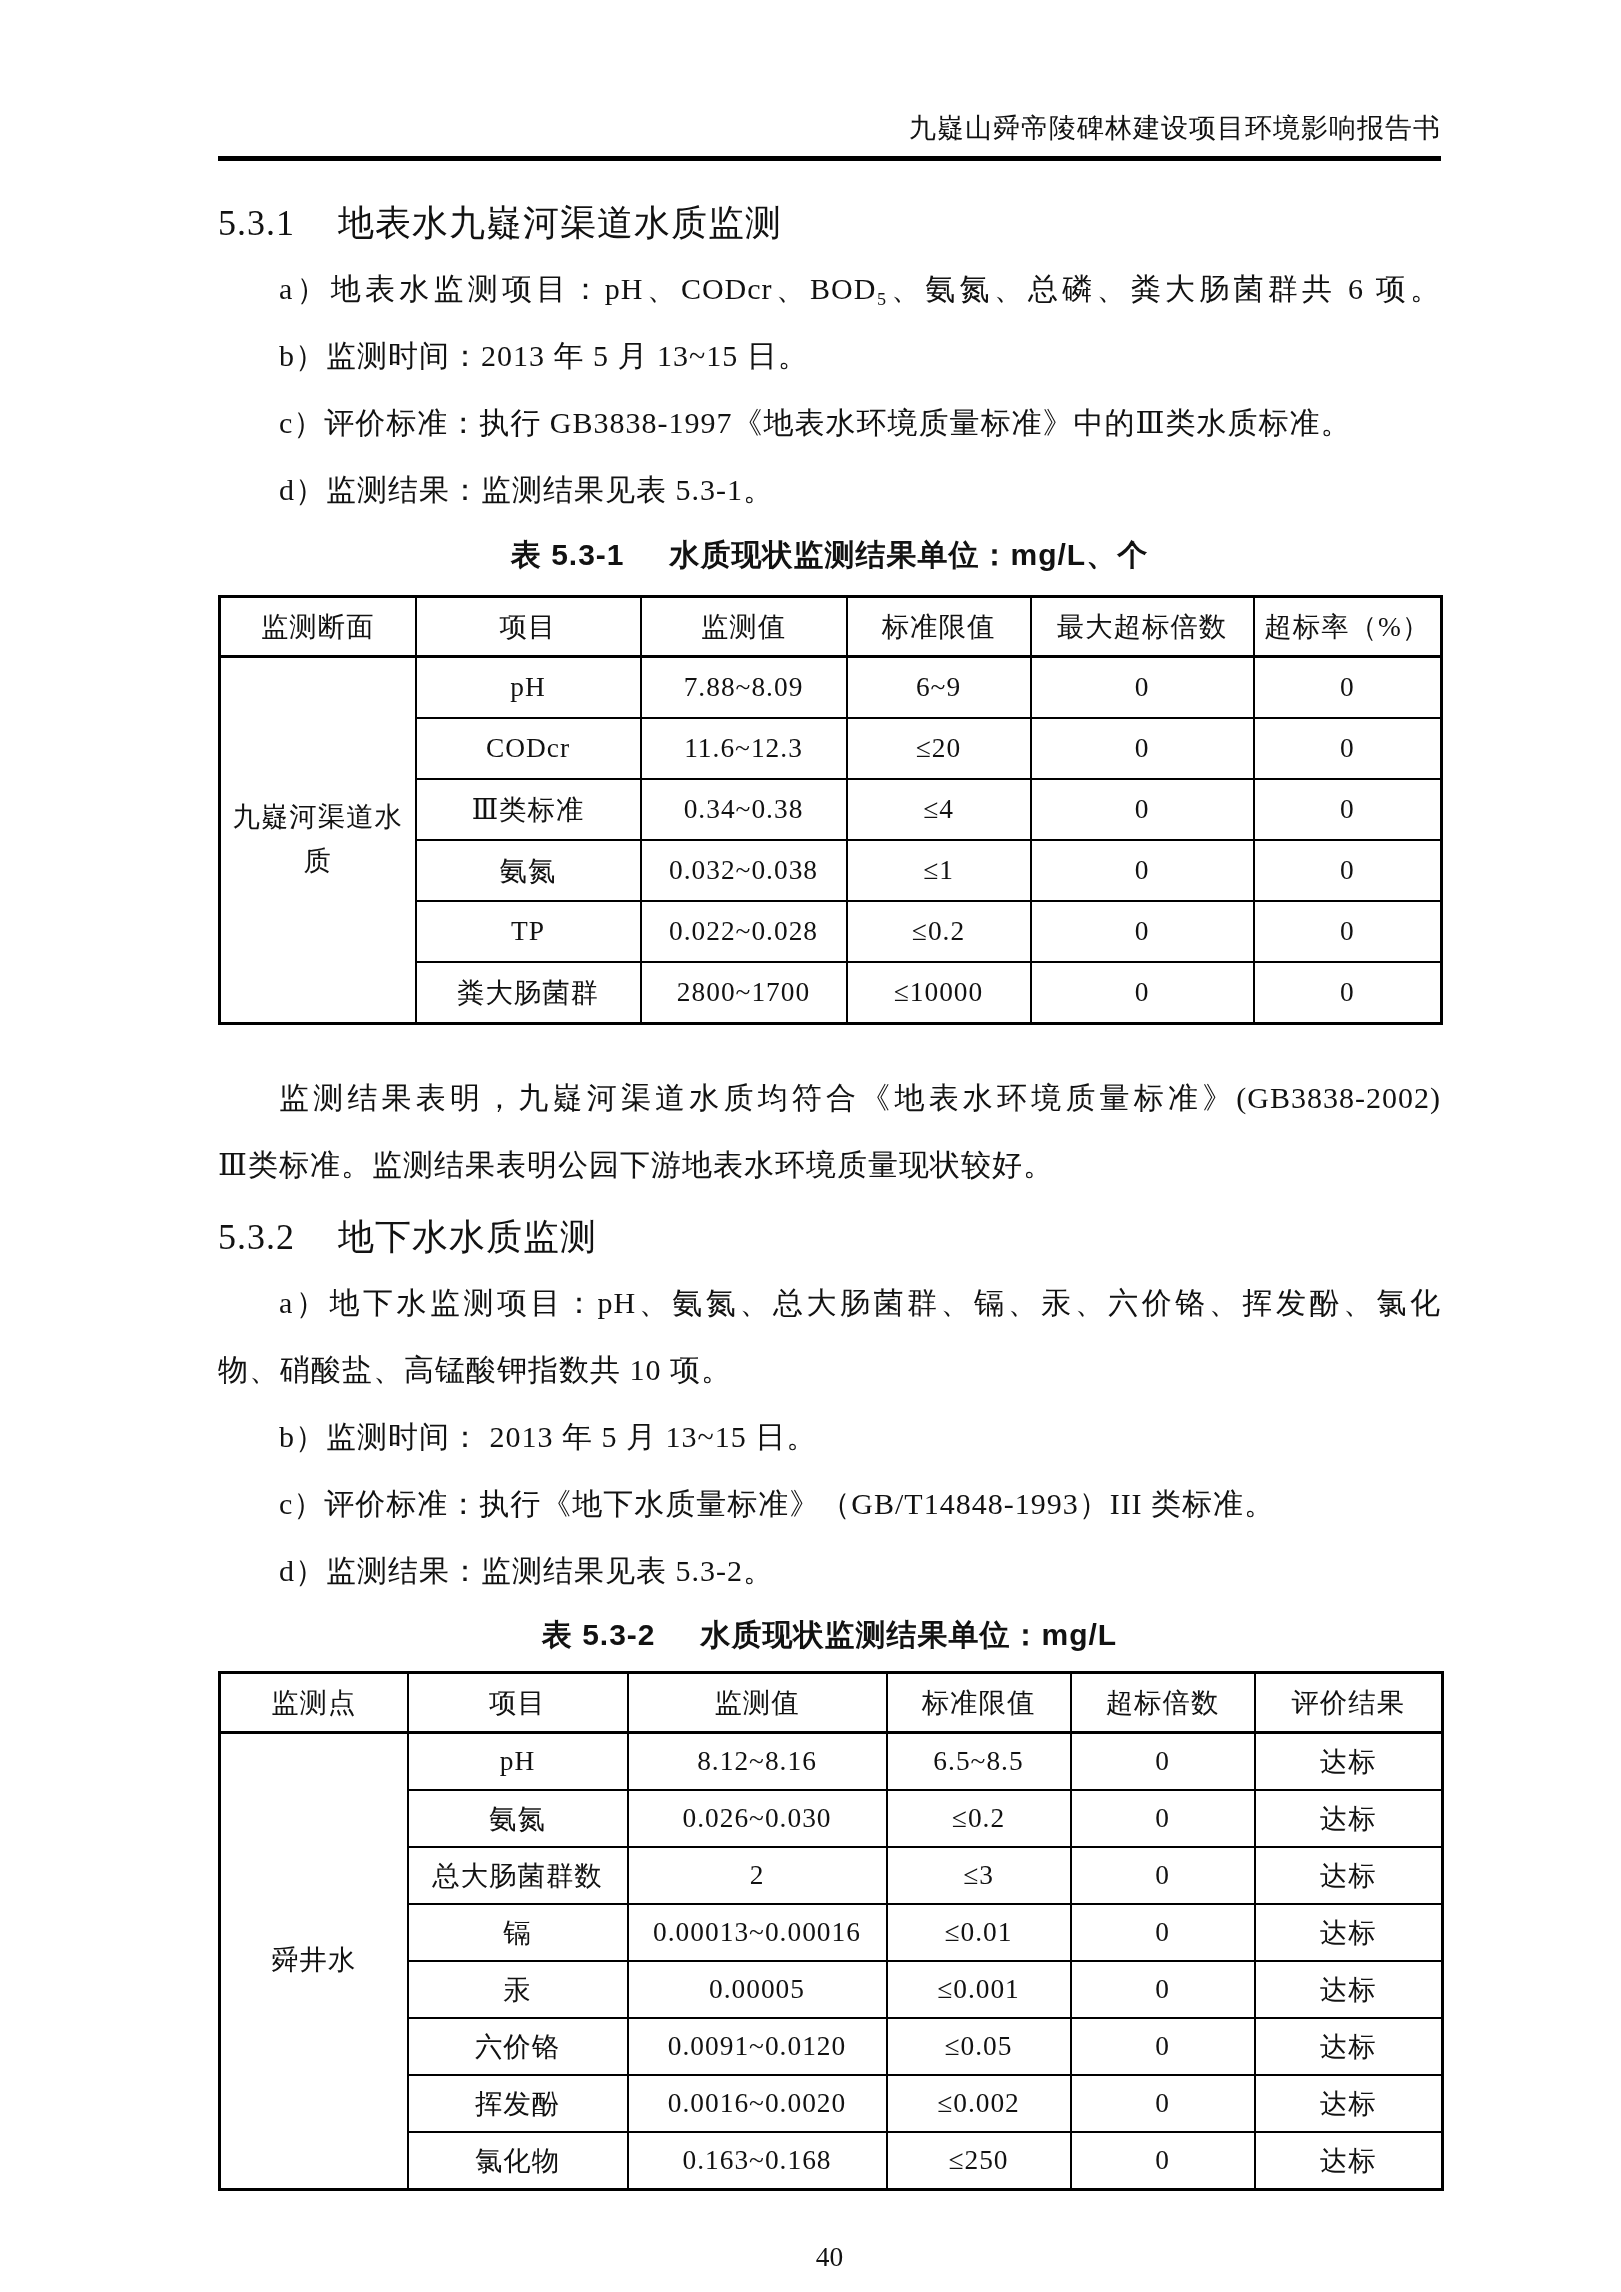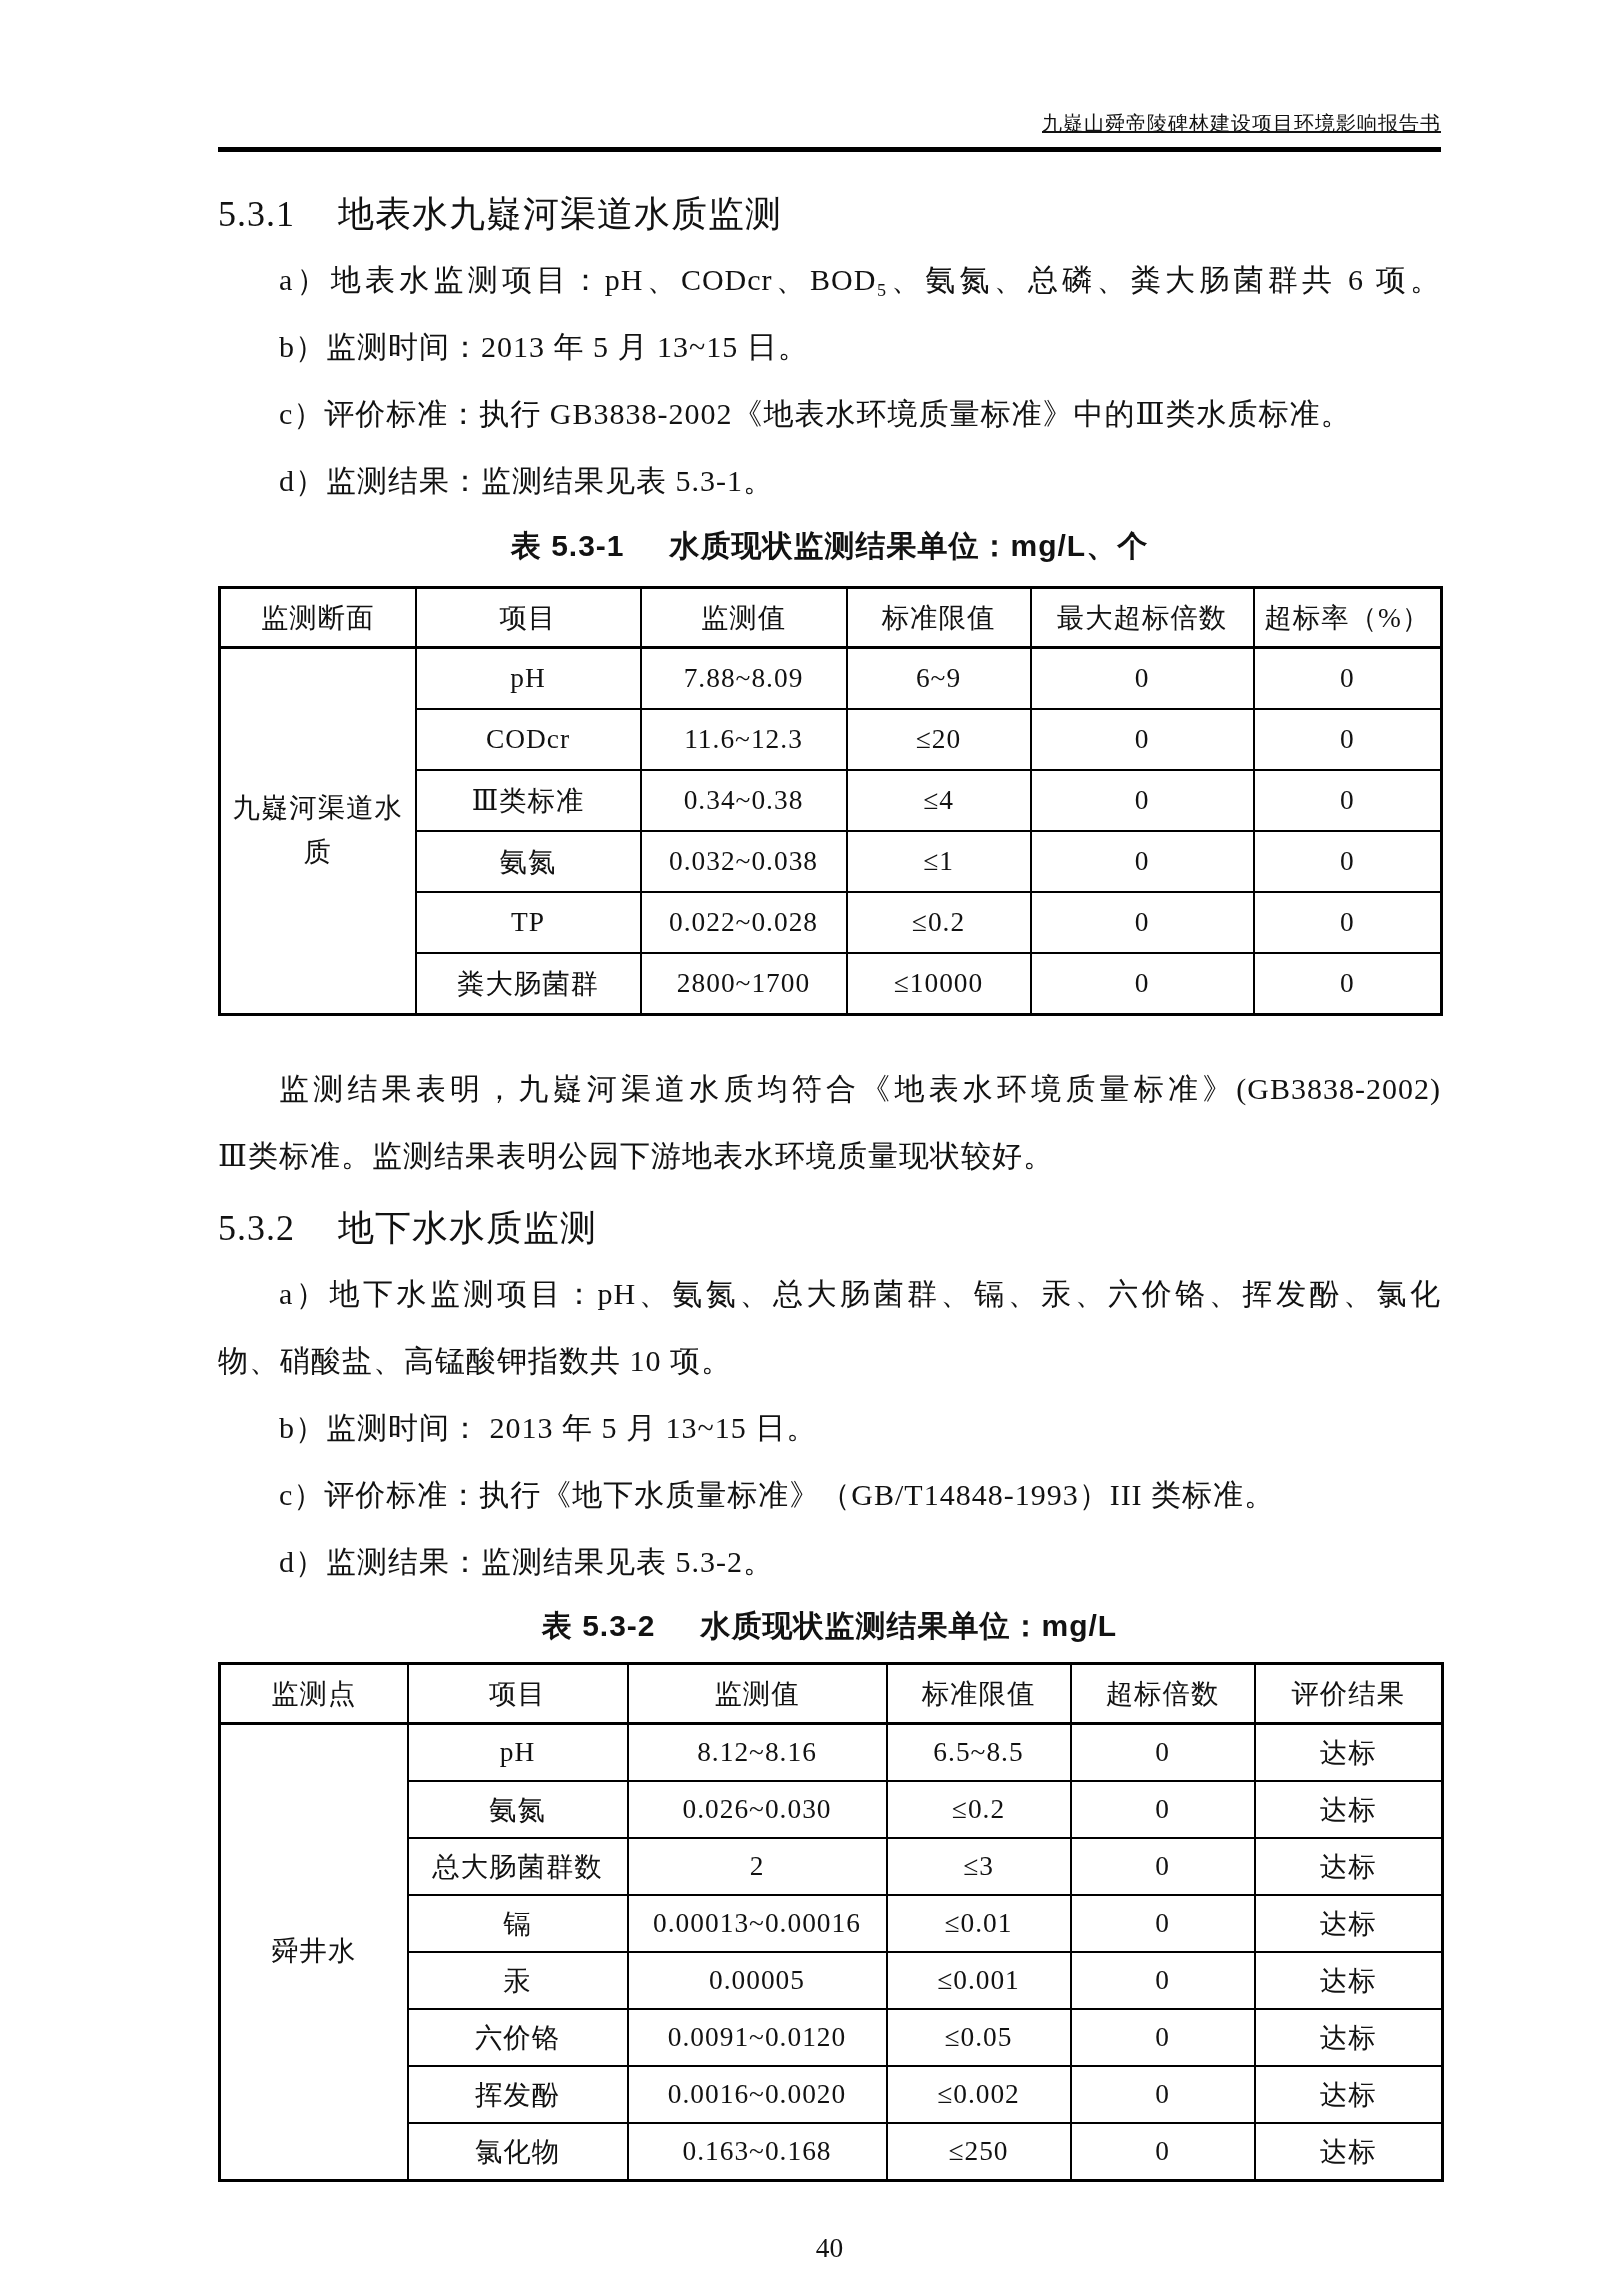--- a/index.html
+++ b/index.html
@@ -9,24 +9,23 @@
     background:#ffffff;
     color:#121212;
     font-family:"Liberation Serif","DejaVu Serif",serif;
     overflow:hidden;
   }
   .content { position:absolute; left:218px; top:0; width:1223px; }
 
   .doc-header {
     margin-top:110px;
     text-align:right;
-    font-size:20px;
+    font-size:27px;
     letter-spacing:1px;
     white-space:nowrap;
-    text-decoration:underline;
   }
   .header-rule { height:4.9px; background:#000; margin-top:9.8px; }
 
   .section-heading {
     margin-top:47px;
     font-size:36px;
     line-height:30px;
     letter-spacing:1px;
     white-space:nowrap;
   }
@@ -87,21 +86,21 @@
 
     <div class="doc-header">九嶷山舜帝陵碑林建设项目环境影响报告书</div>
     <div class="header-rule"></div>
 
     <div class="section-heading">
       <span class="sec-no">5.3.1</span><span>地表水九嶷河渠道水质监测</span>
     </div>
 
     <div class="para indent2 jline">a）地表水监测项目：pH、CODcr、BOD₅、氨氮、总磷、粪大肠菌群共 6 项。</div>
     <div class="para indent2">b）监测时间：2013 年 5 月 13~15 日。</div>
-    <div class="para indent2">c）评价标准：执行 GB3838-2002《地表水环境质量标准》中的Ⅲ类水质标准。</div>
+    <div class="para indent2">c）评价标准：执行 GB3838-1997《地表水环境质量标准》中的Ⅲ类水质标准。</div>
     <div class="para indent2">d）监测结果：监测结果见表 5.3-1。</div>
 
     <div class="table-caption">
       <span class="cap-no">表 5.3-1</span><span>水质现状监测结果单位：mg/L、个</span>
     </div>
 
     <table class="mtable t1" id="table1">
       <colgroup>
         <col style="width:196px">
         <col style="width:225px">

